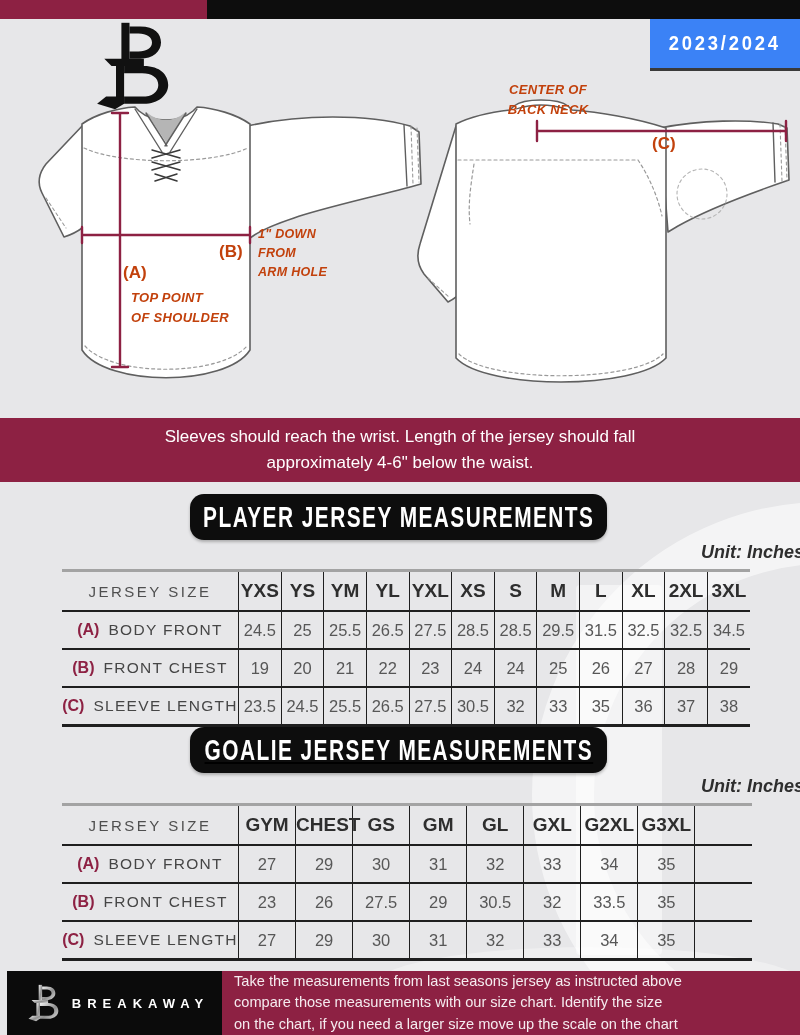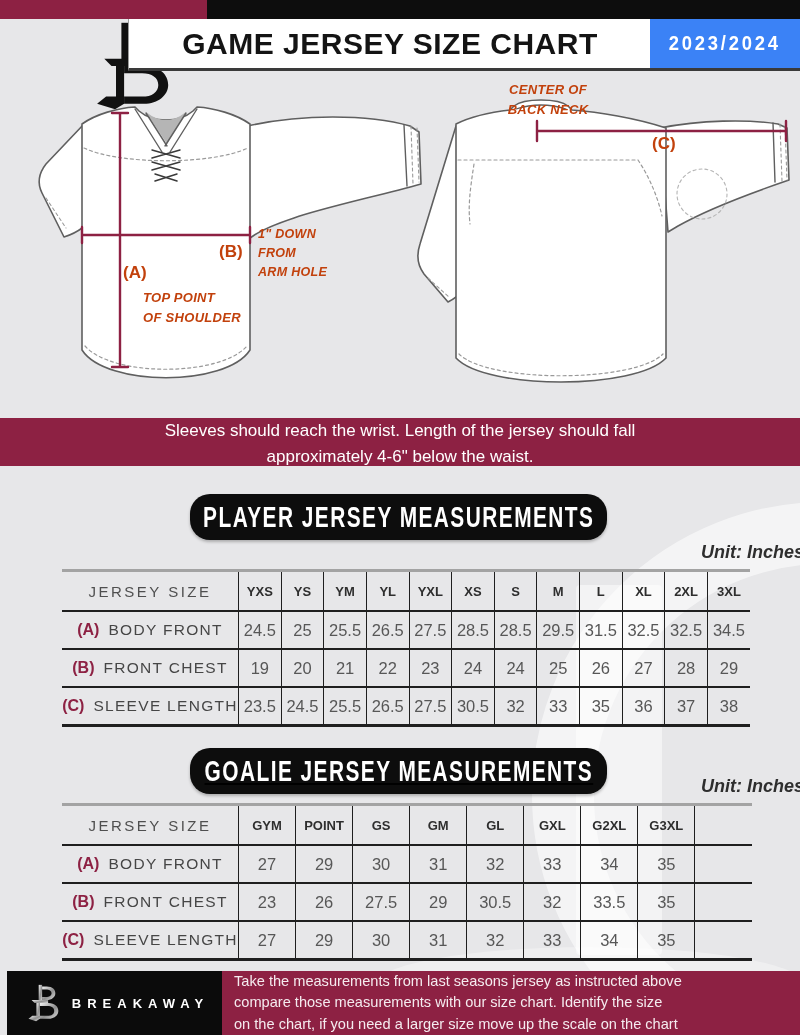--- a/index.html
+++ b/index.html
@@ -19,39 +19,39 @@
   .season-box .t{color:#fff;font-weight:bold;font-size:20px;letter-spacing:3px;
     display:inline-block;transform:scaleX(.92);white-space:nowrap;}
   .logo-head{left:80px;top:21px;width:108px;height:90px;}
 
   
   .ann{color:#c2410c;white-space:pre-line;}
   .ann.lab{font-weight:bold;font-size:17px;font-style:normal;}
   .ann.note{font-style:italic;font-size:12.5px;line-height:1.5;font-weight:600;letter-spacing:.3px;}
 
   
-  .banner{left:0;top:418px;width:800px;height:48px;background:#8D2143;display:flex;align-items:flex-start;justify-content:center;}
+  .banner{left:0;top:418px;width:800px;height:64px;background:#8D2143;display:flex;align-items:center;justify-content:center;}
   .banner .t{color:#fff;font-size:17px;line-height:1.55;text-align:center;white-space:pre-line;}
 
   
-  .pill{background:#0d0d0d;border-radius:20px;display:flex;align-items:center;justify-content:center;
+  .pill{background:#0d0d0d;border-radius:14px;display:flex;align-items:center;justify-content:center;
         left:190px;width:417px;height:46px;box-shadow:0 2px 3px rgba(0,0,0,.25);}
   .pill .t{color:#fff;font-weight:bold;font-size:29px;letter-spacing:2px;display:inline-block;
            transform:scaleX(.72);white-space:nowrap;}
   .unit{left:4px;width:800px;text-align:right;font-style:italic;font-weight:600;font-size:18px;color:#2e2e2e;}
 
   
   table.sizechart{border-collapse:collapse;table-layout:fixed;width:100%;border-bottom:3px solid #1f1f1f;}
   table.sizechart td{padding:0;text-align:center;vertical-align:middle;border-top:2px solid #1f1f1f;}
   table.sizechart tr.hrow td{border-top:3px solid #a3a3a3;height:38px;}
   table.sizechart tr.drow td{height:36px;}
   td.lblcell{width:176px;text-align:center;}
   td.colh,td.vcell{border-left:1.5px solid #1f1f1f;}
   td.sizelbl{font-size:15px;color:#4f4f4f;letter-spacing:2.5px;}
-  td.colh{font-size:13px;font-weight:bold;color:#2e2e2e;}
+  td.colh{font-size:19px;font-weight:bold;color:#2e2e2e;}
   td.vcell{font-size:16.5px;color:#575757;}
   .rkey{color:#8D2143;font-weight:bold;font-size:16px;margin-right:9px;}
   .rlab{color:#464646;font-size:15.5px;letter-spacing:1.3px;}
 
   
   .foot-black{left:7px;top:971px;width:222px;height:64px;background:#0b0b0b;
     display:flex;align-items:center;justify-content:center;gap:11px;}
   .foot-brand{color:#fff;font-size:13px;font-weight:bold;letter-spacing:6px;white-space:nowrap;}
   .foot-maroon{left:222px;top:971px;width:578px;height:64px;background:#8D2143;
     display:flex;align-items:center;}
@@ -80,23 +80,20 @@
       <g fill="#111111">
         <rect x="31" y="2" width="9" height="44"></rect>
         <path d="M40,6 L52,6 C68,6 75,14 75,24 C75,34 66,42 52,42 L40,42 L40,34 L50,34 C59,34 65,30 65,24 C65,18 59,14 50,14 L40,14 Z"></path>
         <path d="M12,42 L56,42 L56,50 L20,50 Z"></path>
         <rect x="25" y="50" width="9" height="42"></rect>
         <path d="M34,50 L56,50 C74,50 83,60 83,71 C83,82 72,92 56,92 L34,92 L34,84 L54,84 C65,84 72,79 72,71 C72,63 65,58 54,58 L34,58 Z"></path>
         <path d="M4,92 L14,84 L34,84 L34,92 L24,98 Z"></path>
       </g>
     </svg>
 
-    <div class="abs title-box">
-      <span class="t">GAME JERSEY SIZE CHART</span>
-    </div>
     <div class="abs season-box">
       <span class="t">2023/2024</span>
     </div>
 
     <svg class="abs" style="left:0;top:78px;" width="800" height="345" viewBox="0 0 800 345">
       <g transform="translate(0,-78)" stroke-linejoin="round" stroke-linecap="round">
 
         <g>
           <path d="M248,126 C300,114 368,114 410,126 L419,132 L421,184 C378,196 322,208 294,218 C270,226 254,234 248,240 Z" fill="#ffffff" stroke="#5f5f5f" stroke-width="1.6"></path>
           <path d="M404,125 L407,186" fill="none" stroke="#5f5f5f" stroke-width="1.4"></path>
@@ -128,21 +125,21 @@
           <path d="M458,160 L638,160 M638,160 C650,178 658,198 662,216 M474,164 C470,190 468,206 470,224" fill="none" stroke="#9a9a9a" stroke-width="1.2" stroke-dasharray="3,3"></path>
           <path d="M459,354 C488,383 634,383 663,354" fill="none" stroke="#9a9a9a" stroke-width="1.2" stroke-dasharray="3,3"></path>
           <g stroke="#8D2143" stroke-width="2.4">
             <path d="M537,131 L786,131 M537,121 L537,141 M786,121 L786,141"></path>
           </g>
         </g>
       </g>
     </svg>
 
     <div class="abs ann lab" style="left:123px;top:263px;">(A)</div>
-    <div class="abs ann note" style="left:143px;top:288px;width:130px;font-size:13px;">TOP POINT
+    <div class="abs ann note" style="left:131px;top:288px;width:130px;font-size:13px;">TOP POINT
 OF SHOULDER</div>
     <div class="abs ann lab" style="left:219px;top:242px;">(B)</div>
     <div class="abs ann note" style="left:258px;top:225px;width:90px;">1" DOWN
 FROM
 ARM HOLE</div>
     <div class="abs ann note" style="left:488px;top:80px;width:120px;text-align:center;font-size:13px;">CENTER OF
 BACK NECK</div>
     <div class="abs ann lab" style="left:652px;top:134px;">(C)</div>
 
     <div class="abs banner">
@@ -214,31 +211,31 @@
               <td class="vcell">33</td>
               <td class="vcell">35</td>
               <td class="vcell">36</td>
               <td class="vcell">37</td>
               <td class="vcell">38</td>
             </tr>
           </tbody>
         </table>
     </div>
 
-    <div class="abs pill" style="top:748px;text-decoration:underline;">
+    <div class="abs pill" style="top:727px;text-decoration:underline;">
       <span class="t">GOALIE JERSEY MEASUREMENTS</span>
     </div>
     <div class="abs unit" style="top:776px;">Unit: Inches</div>
     <div class="abs" style="left:62px;top:803px;width:690px;">
       <table class="sizechart">
           <tbody>
             <tr class="hrow">
               <td class="lblcell sizelbl">JERSEY SIZE</td>
               <td class="colh">GYM</td>
-              <td class="colh">POINT</td>
+              <td class="colh">CHEST</td>
               <td class="colh">GS</td>
               <td class="colh">GM</td>
               <td class="colh">GL</td>
               <td class="colh">GXL</td>
               <td class="colh">G2XL</td>
               <td class="colh">G3XL</td>
               <td class="colh"></td>
             </tr>
             <tr class="drow">
               <td class="lblcell"><span class="rkey">(A)</span><span class="rlab">BODY FRONT</span></td>

